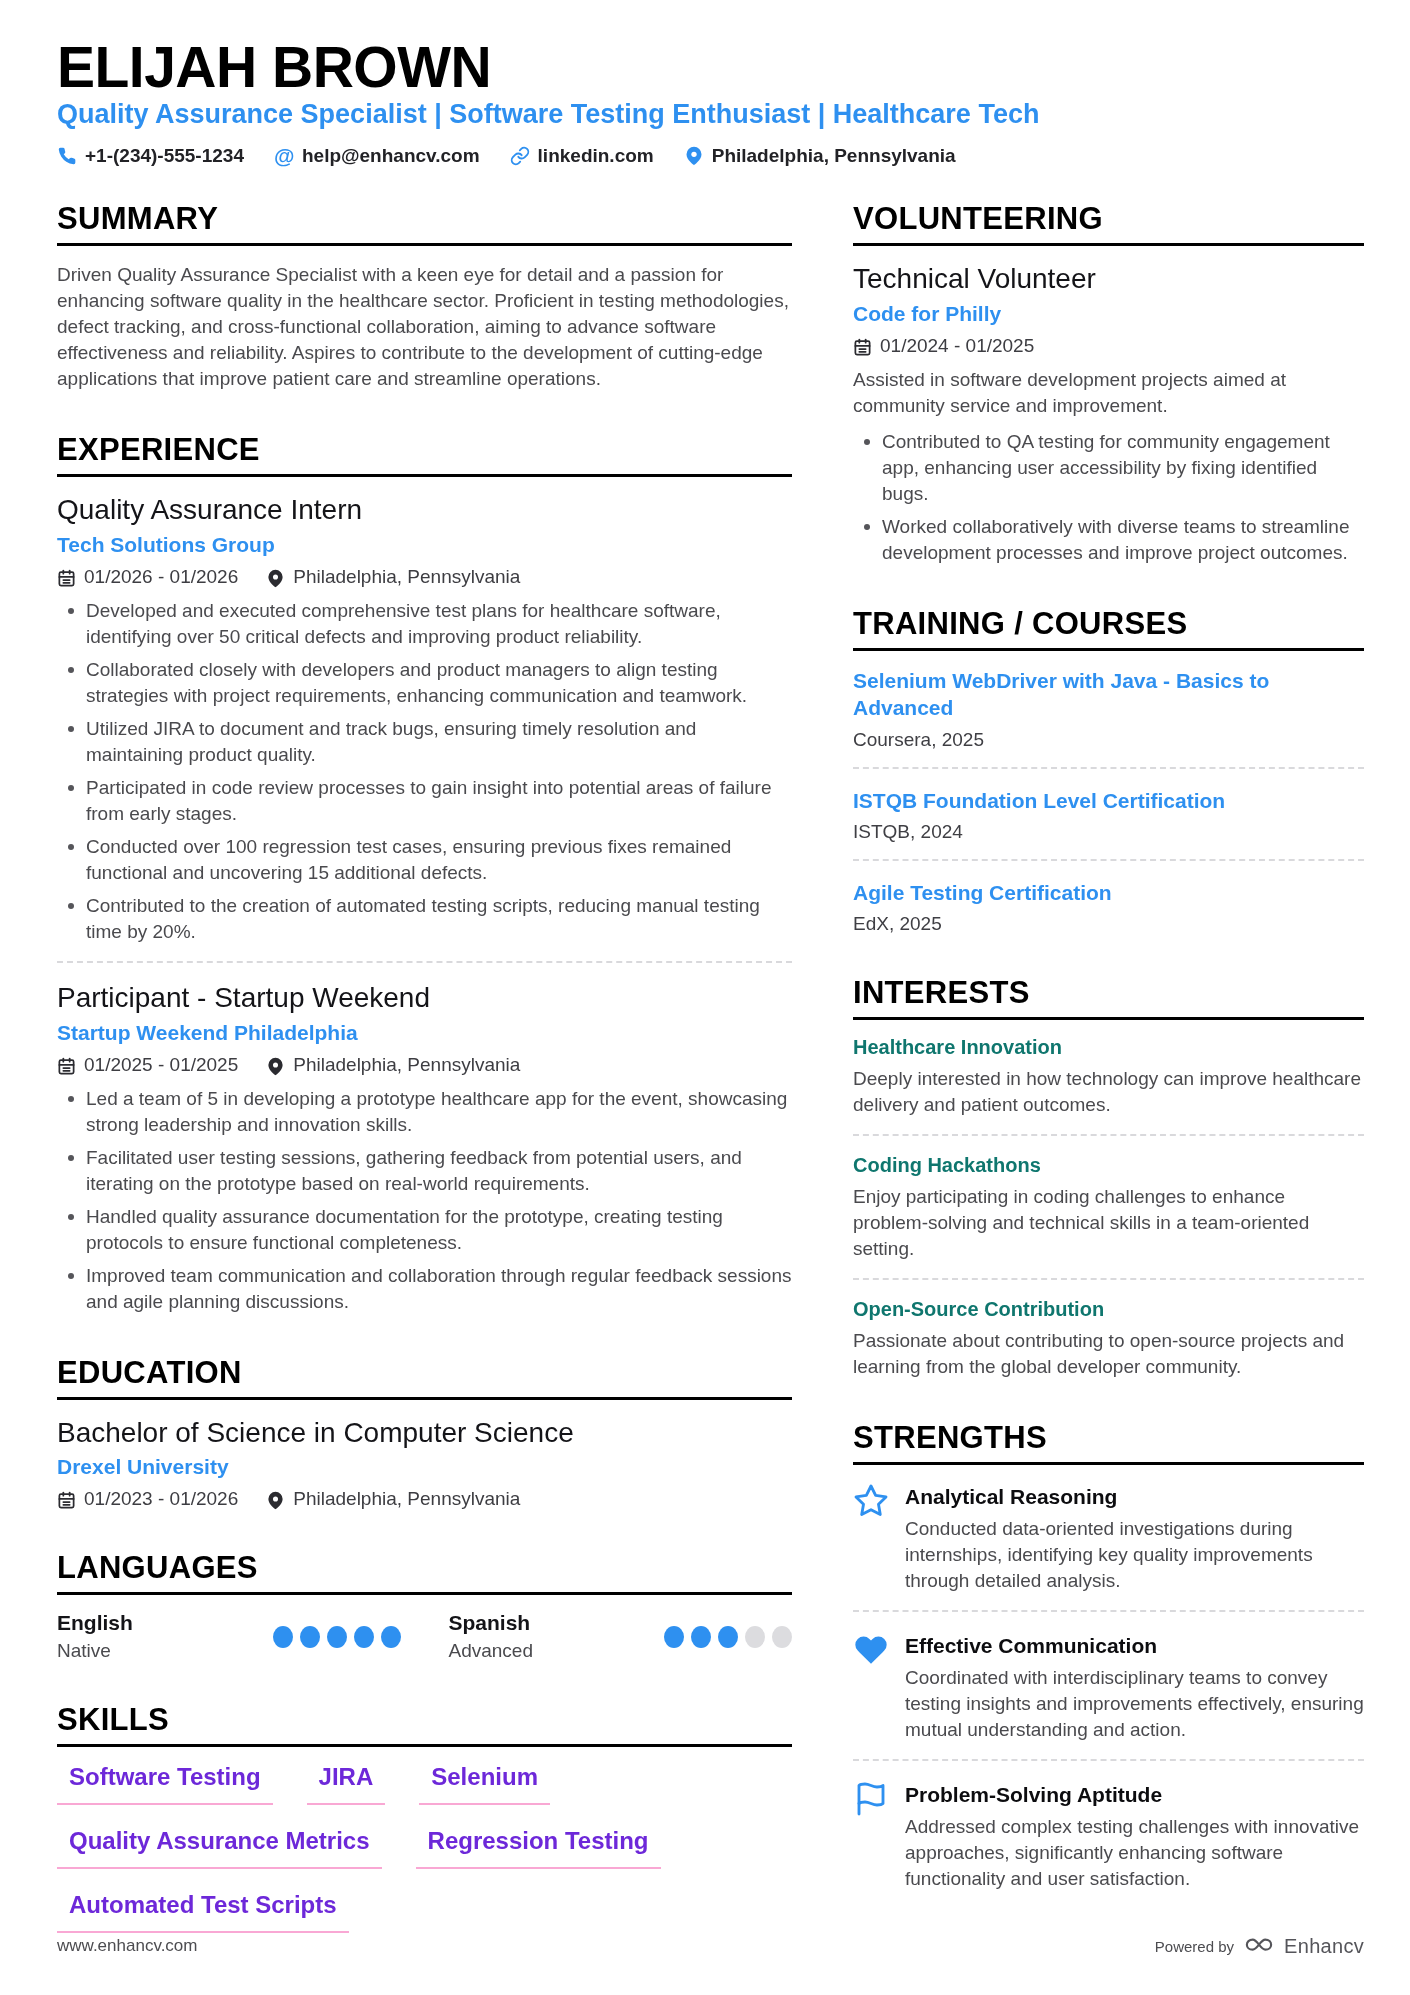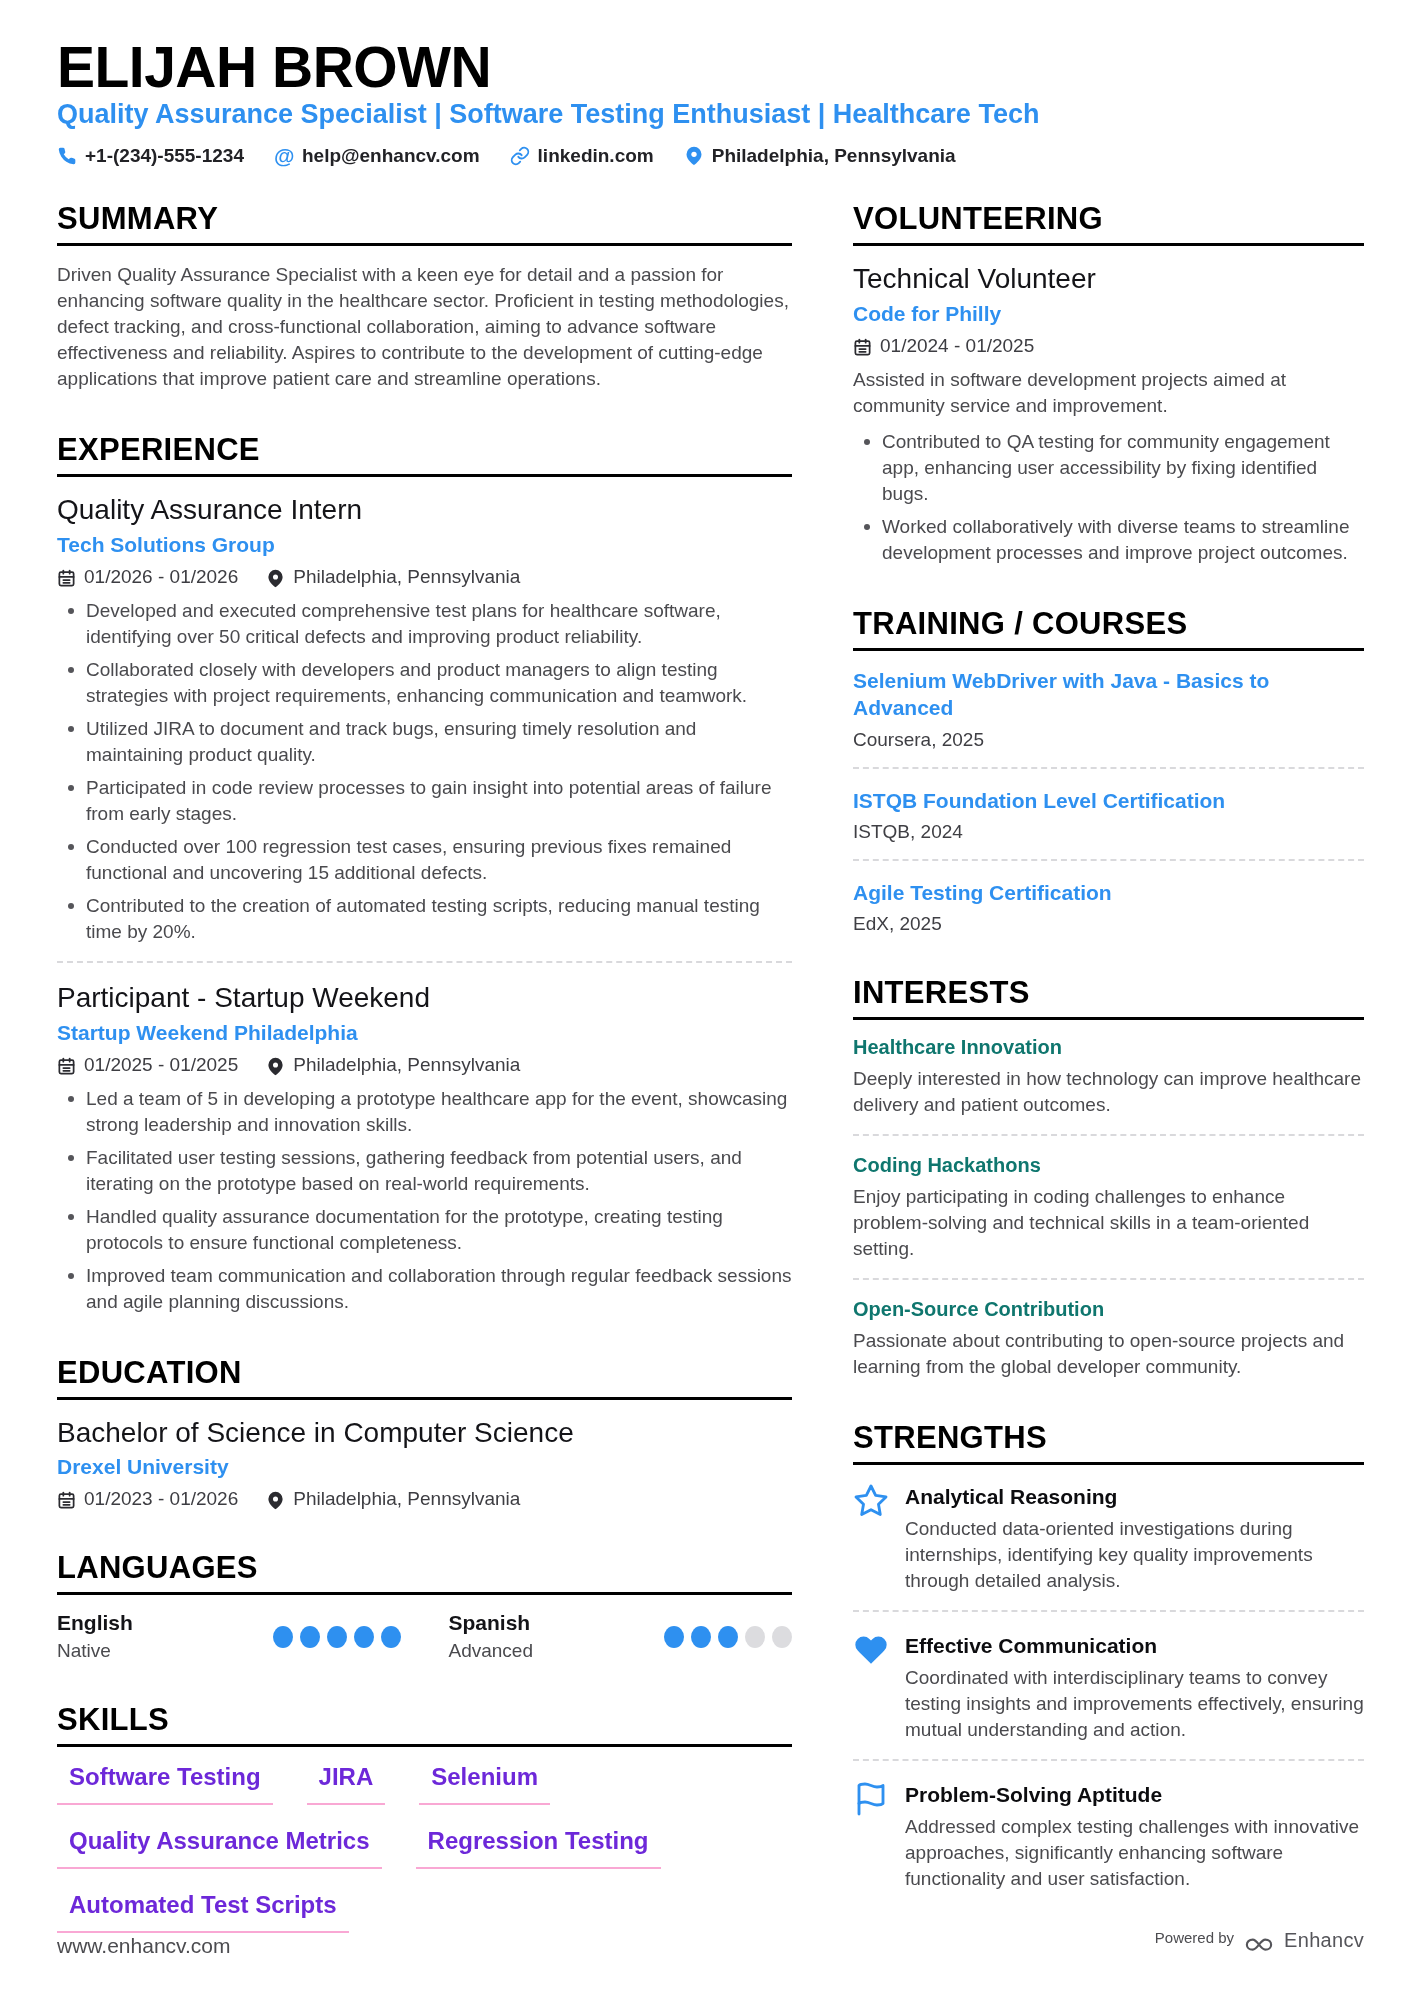--- a/index.html
+++ b/index.html
@@ -59,22 +59,22 @@
   .interest-text { margin-top:7px; }
 
   
   .strength { display:flex; gap:16px; }
   .strength .s-icn { flex:0 0 36px; width:36px; height:36px; margin-top:2px; }
   .strength-title { font-size:21px; font-weight:800; color:#0c0c0f; margin-top:4px; }
   .strength-text { margin-top:7px; }
 
   
   .footer { position:absolute; left:57px; right:46px; bottom:32px; display:flex; align-items:center; justify-content:space-between; }
-  .footer-site { font-size:21px; color:#4c4c50;text-align:center; }
-  .footer-right { display:flex; align-items:flex-start; gap:10px;margin-left:24px; }
+  .footer-site { font-size:17px; color:#4c4c50;text-align:center; }
+  .footer-right { display:flex; align-items:center; gap:10px;margin-left:24px; }
   .powered { font-size:15px; color:#4c4c50; }
   .brand { font-size:20px; color:#55555a; letter-spacing:0.3px; }
 </style>
 </head>
 <body>
 
 <div class="page">
 
   <div>
     <div class="name">ELIJAH BROWN</div>

